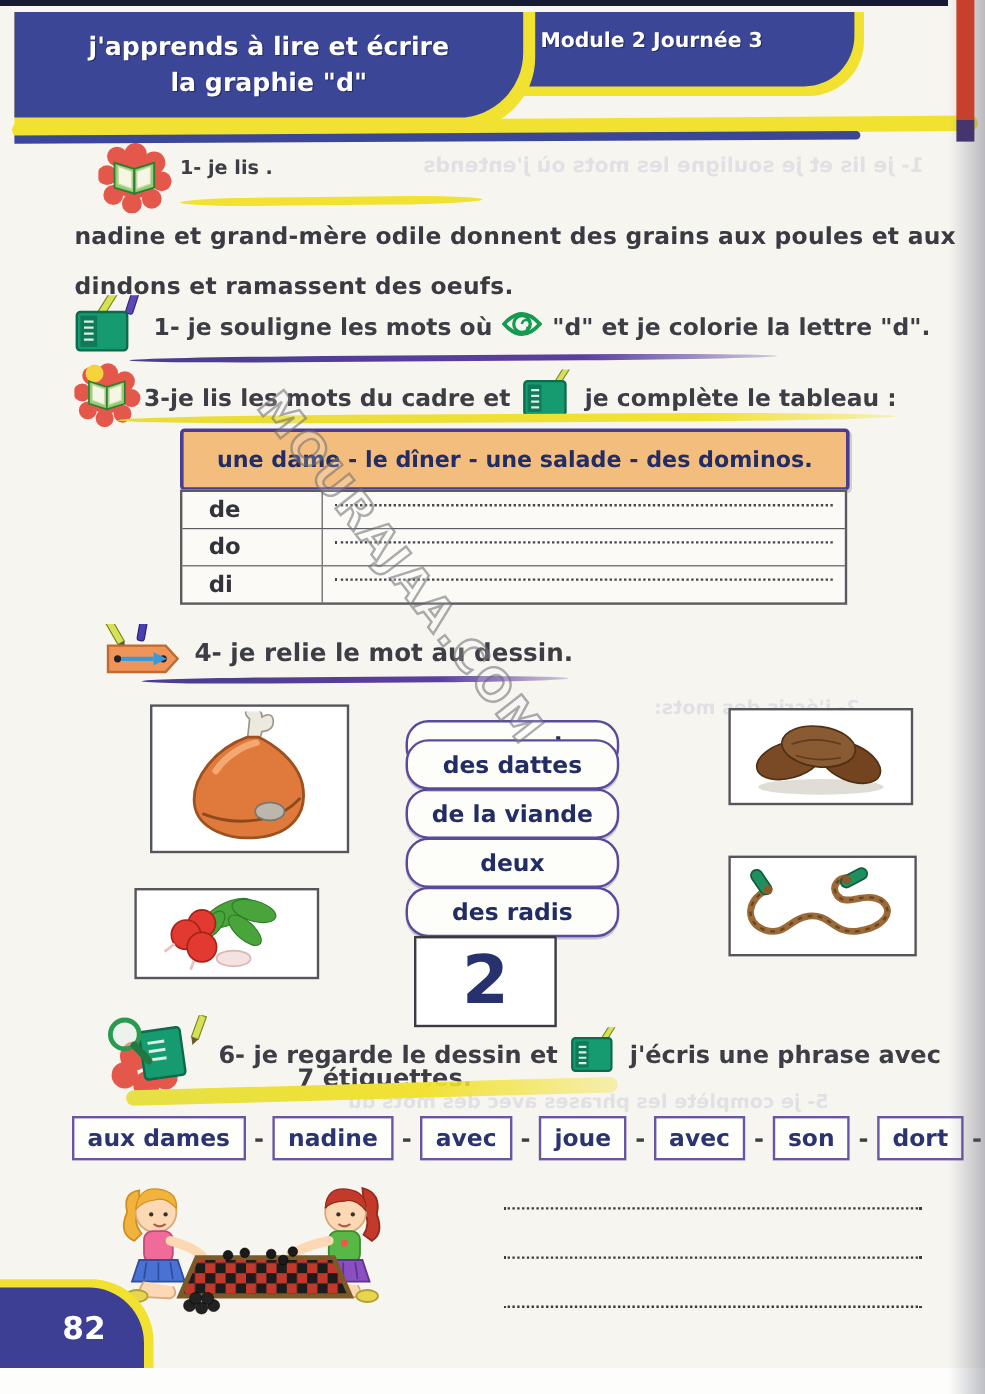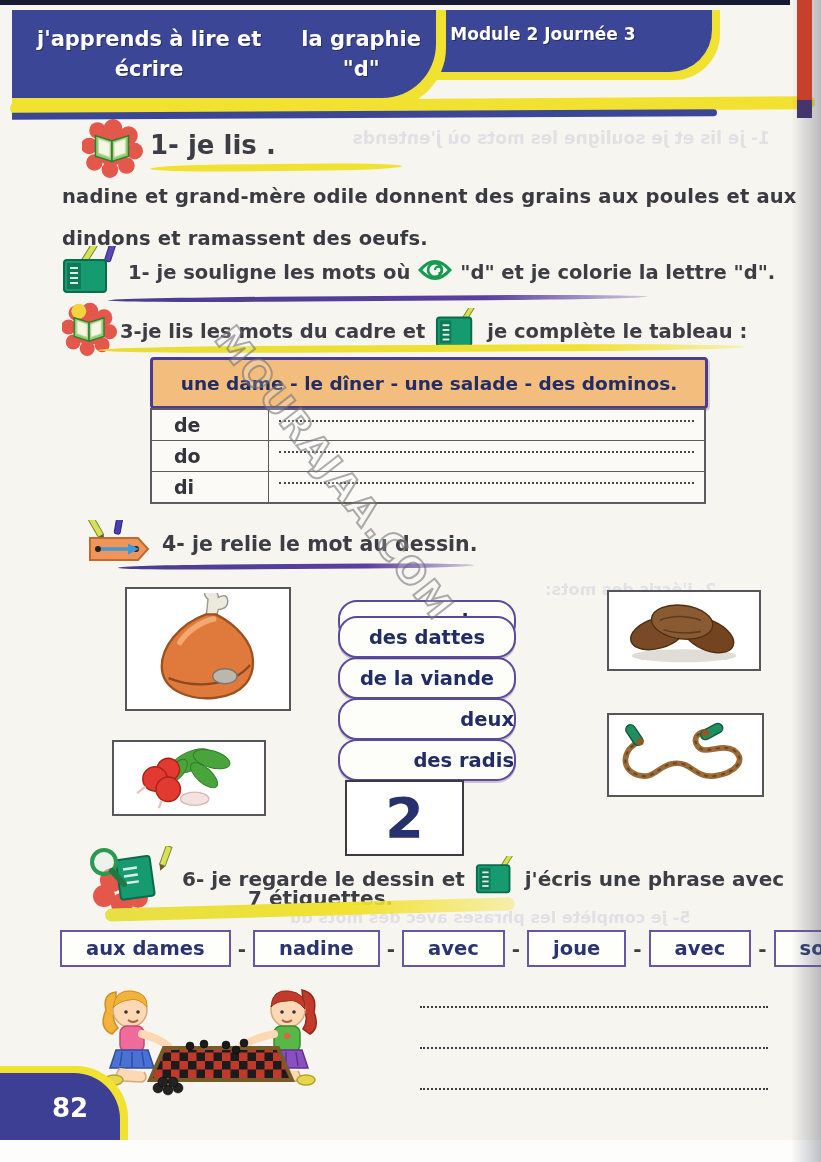--- a/index.html
+++ b/index.html
@@ -13,21 +13,21 @@
   .edge-purple{position:absolute;right:9px;top:100px;width:15px;height:18px;background:#45356f;z-index:41;}
   .bottom-white{position:absolute;left:0;bottom:0;width:100%;height:22px;background:#fdfdfb;z-index:39;}
   
   .hdr-yellow-tab{position:absolute;left:420px;top:10px;width:300px;height:70px;background:#f1e232;
                   border-bottom-right-radius:46px;z-index:2;}
   .hdr-blue-tab{position:absolute;left:0;top:0;width:292px;height:62px;background:#3b4697;
                 border-bottom-right-radius:42px;}
   .hdr-yellow-main{position:absolute;left:12px;top:10px;width:434px;height:98px;background:#f1e232;
                    border-bottom-right-radius:60px;z-index:3;}
   .hdr-blue-main{position:absolute;left:0;top:0;width:424px;height:88px;background:#3b4697;
-                 border-bottom-right-radius:54px;display:flex;flex-direction:row;
+                 border-bottom-right-radius:54px;display:flex;flex-direction:column;
                  justify-content:center;align-items:center;}
   .hdr-title{color:#fff;font-weight:bold;font-size:21px;line-height:1.45;text-align:center;
              text-shadow:1px 1px 0 rgba(0,0,0,.35);}
   .hdr-module{position:absolute;left:428px;top:24px;width:230px;text-align:center;color:#fff;
               font-weight:bold;font-size:17px;z-index:4;text-shadow:1px 1px 0 rgba(0,0,0,.35);}
   .hdr-yellow-stripe{position:absolute;left:10px;top:99px;width:805px;height:13px;background:#f1e232;
                      border-radius:8px;transform:rotate(-.4deg);z-index:1;}
   .hdr-navy-stripe{position:absolute;left:12px;top:111px;width:705px;height:7px;background:#3b4697;
                    border-radius:0 12px 12px 0;transform:rotate(-.3deg);z-index:1;}
   
@@ -54,21 +54,21 @@
   .pill{position:absolute;left:338px;width:174px;height:38px;background:#fdfdfa;
         border:2.5px solid #5b4a9b;border-radius:19px;display:flex;align-items:center;
         justify-content:center;box-shadow:0 2px 0 rgba(60,40,120,.25);}
   .pill span{font-weight:bold;font-size:19.5px;color:#222d66;}
   .numcard{position:absolute;left:345px;top:780px;width:115px;height:72px;background:#fff;
            border:2.5px solid #3a3a40;display:flex;align-items:center;justify-content:center;}
   .numcard span{font-weight:bold;font-size:56px;color:#26316e;line-height:1;}
   
   .tilerow{position:absolute;left:60px;top:930px;width:732px;display:flex;align-items:center;
            gap:7px;}
-  .tile{background:#fefefb;border:2px solid #6a55a4;padding:5px 24px;font-weight:bold;
+  .tile{background:#fefefb;border:2px solid #6a55a4;padding:5px 11px;font-weight:bold;
         font-size:19.5px;color:#2b3470;white-space:nowrap;}
   .tilesep{font-weight:bold;font-size:20px;color:#3d3d45;}
   .wline{position:absolute;left:420px;width:348px;border-bottom:2.5px dotted #3c3c42;}
   
   .badge-y{position:absolute;left:-8px;top:1066px;width:136px;height:76px;background:#f1e232;
            border-top-right-radius:52px;z-index:38;}
   .badge-b{position:absolute;left:0;top:7px;width:128px;height:69px;background:#3d3f94;
            border-top-right-radius:46px;display:flex;align-items:center;justify-content:center;}
   .badge-b span{color:#fff;font-weight:bold;font-size:26px;padding-left:28px;}
   
@@ -121,21 +121,21 @@
           <circle cx="29" cy="31" r="17"></circle>
       </g>
       <g stroke="#2e7d32" stroke-width="1.5">
         <path d="M13 19 L29 24 L29 44 L13 39 Z" fill="#8ed06c"></path>
         <path d="M45 19 L29 24 L29 44 L45 39 Z" fill="#8ed06c"></path>
         <path d="M16 22 L27 26 L27 40 L16 36 Z" fill="#f6f6e4" stroke="#cdd6b0" stroke-width="1"></path>
         <path d="M42 22 L31 26 L31 40 L42 36 Z" fill="#f6f6e4" stroke="#cdd6b0" stroke-width="1"></path>
       </g>
     </svg>
   </div>
-  <div class="exline" style="left:150px;top:130px;font-size:26px;">
+  <div class="exline" style="left:150px;top:130px;font-size:16px;">
     <span>1- je lis .</span>
   </div>
   <div class="swoosh" style="left:150px;top:164px;width:252px;height:7px;background:#f1e232;transform:rotate(-.6deg);"></div>
   <div class="paragraph">nadine et grand-mère odile donnent des grains aux poules et aux dindons et ramassent des oeufs.</div>
 
   <div style="position:absolute;left:60px;top:246px;">
     <svg width="62" height="52" viewBox="0 0 62 52">
       <g transform="rotate(18 50 10)">
         <rect x="46" y="-4" width="6" height="20" rx="2" fill="#5a48b8" stroke="#39286e" stroke-width="1"></rect>
       </g>
@@ -280,24 +280,24 @@
 
   <div class="pill" style="top:580px;margin-top:20px;">
       <span>une corde</span>
     </div>
   <div class="pill" style="top:657px;">
       <span>de la viande</span>
     </div>
   <div class="pill" style="top:616px;">
       <span>des dattes</span>
     </div>
-  <div class="pill" style="top:698px;justify-content:flex-end;">
+  <div class="pill" style="top:698px;">
       <span>deux</span>
     </div>
-  <div class="pill" style="top:739px;justify-content:flex-end;">
+  <div class="pill" style="top:739px;">
       <span>des radis</span>
     </div>
 
   <div class="picbox" style="left:112px;top:740px;width:150px;height:72px;">
     <svg width="142" height="66" viewBox="0 0 148 70">
       <g fill="#4aa43c" stroke="#2e7d26" stroke-width="1">
         <ellipse cx="76" cy="17" rx="23" ry="10" transform="rotate(-24 76 17)"></ellipse>
         <ellipse cx="98" cy="15" rx="20" ry="9" transform="rotate(16 98 15)"></ellipse>
         <ellipse cx="90" cy="32" rx="18" ry="8" transform="rotate(42 90 32)"></ellipse>
         <ellipse cx="62" cy="27" rx="14" ry="7" transform="rotate(-52 62 27)"></ellipse>

